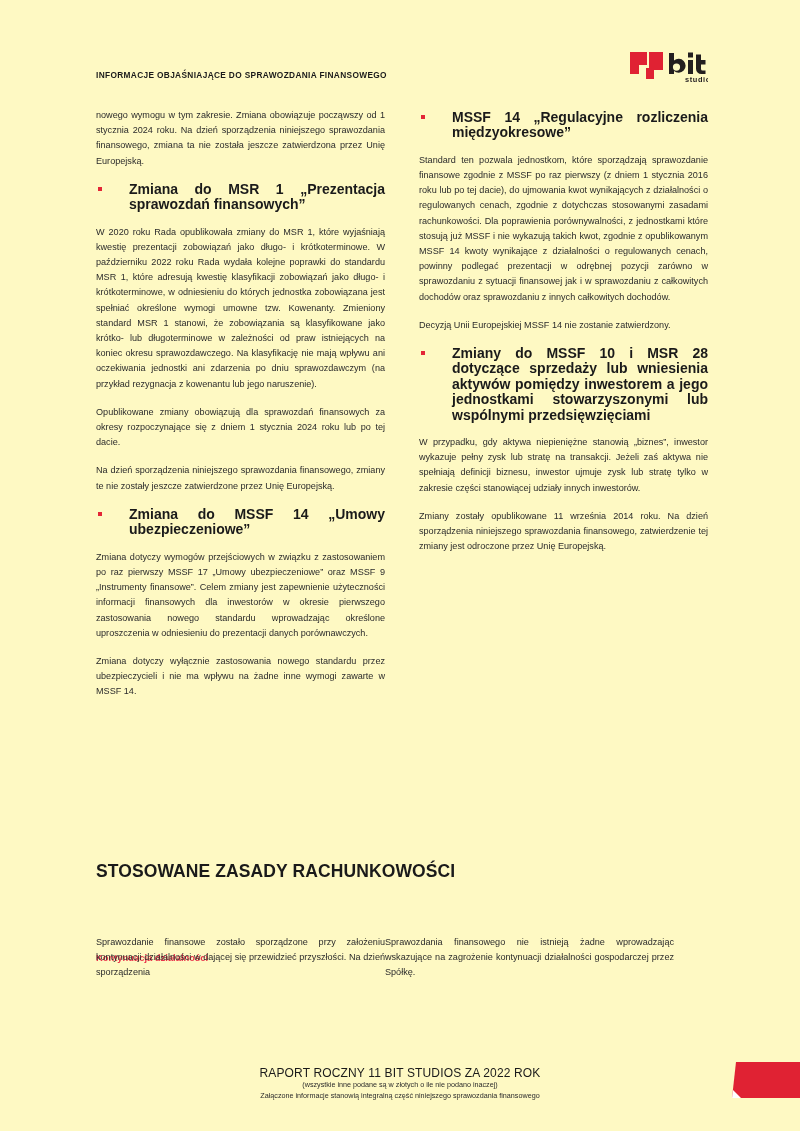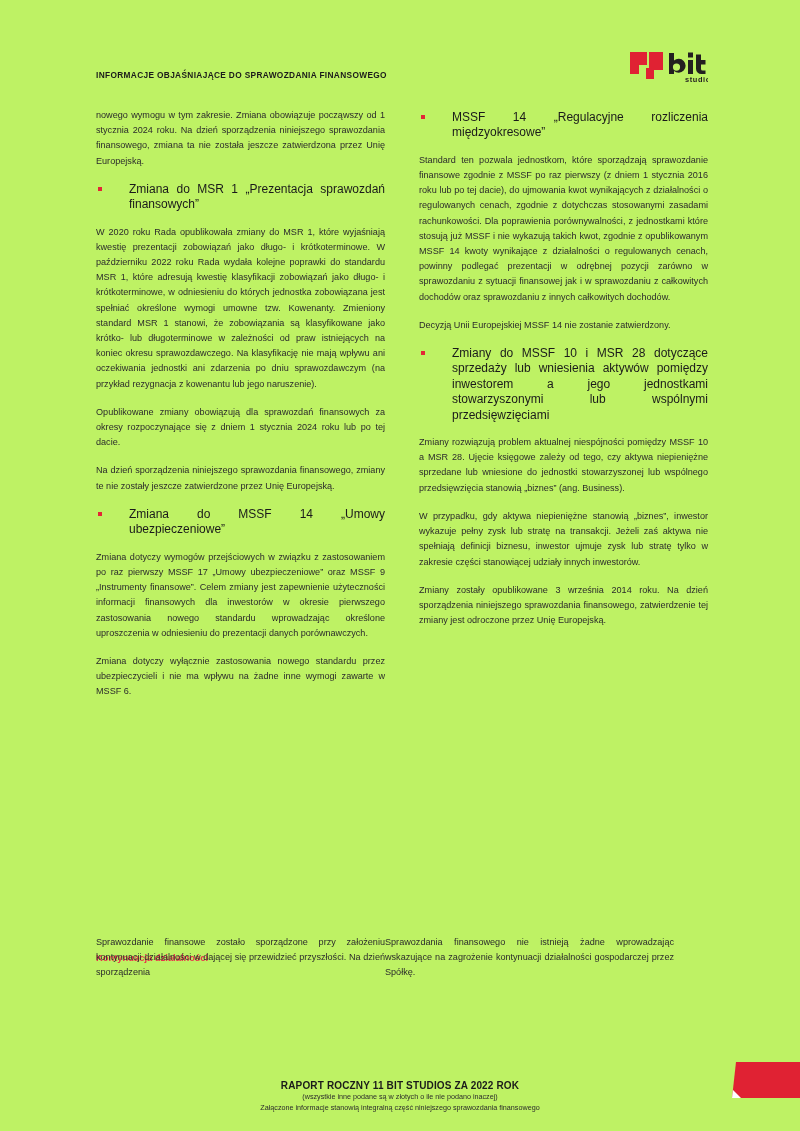--- a/index.html
+++ b/index.html
@@ -10,21 +10,21 @@
   }
   body {
     font-family: "Liberation Sans", sans-serif;
     color: #231f20;
   }
   .page {
     position: relative;
     width: 800px;
     height: 1131px;
     margin: 0 auto;
-    background: #bef264;
+    background: #fef9c3;
     overflow: hidden;
     box-sizing: border-box;
   }
 
   
   .page-header {
     position: absolute;
     left: 96px;
     top: 48px;
     width: 612px;
@@ -70,23 +70,23 @@
     color: #2b2b2b;
     hyphens: none;
   }
   p.body.last { margin-bottom: 13px; }
 
   
   .bullet-head {
     position: relative;
     margin: 2px 0 12px 0;
     padding-left: 33px;
-    font-size: 12px;
+    font-size: 14px;
     line-height: 15.4px;
-    font-weight: normal;
+    font-weight: bold;
     text-align: justify;
     color: #1a1a1a;
   }
   .bullet-head .sq {
     position: absolute;
     left: 2px;
     top: 5px;
     width: 4px;
     height: 4px;
     background: #e32636;
@@ -122,26 +122,25 @@
 
   
   .footer {
     position: absolute;
     left: 0;
     right: 0;
     top: 1068px;
     text-align: center;
   }
   .footer-line1 {
-    font-size: 10px;
-    font-weight: bold;
+    font-size: 12px;
+    font-weight: normal;
     color: #1a1a1a;
     letter-spacing: 0.15px;
     line-height: 11px;
-    margin-top: 12px;
   }
   .footer-line2,
   .footer-line3 {
     font-size: 7.2px;
     color: #2b2b2b;
     line-height: 11px;
   }
 
   .page-badge {
     position: absolute;
@@ -217,43 +216,43 @@
       <p class="body">W 2020 roku Rada opublikowała zmiany do MSR 1, które wyjaśniają kwestię prezentacji zobowiązań jako długo- i krótkoterminowe. W październiku 2022 roku Rada wydała kolejne poprawki do standardu MSR 1, które adresują kwestię klasyfikacji zobowiązań jako długo- i krótkoterminowe, w odniesieniu do których jednostka zobowiązana jest spełniać określone wymogi umowne tzw. Kowenanty. Zmieniony standard MSR 1 stanowi, że zobowiązania są klasyfikowane jako krótko- lub długoterminowe w zależności od praw istniejących na koniec okresu sprawozdawczego. Na klasyfikację nie mają wpływu ani oczekiwania jednostki ani zdarzenia po dniu sprawozdawczym (na przykład rezygnacja z kowenantu lub jego naruszenie).</p>
       <p class="body">Opublikowane zmiany obowiązują dla sprawozdań finansowych za okresy rozpoczynające się z dniem 1 stycznia 2024 roku lub po tej dacie.</p>
       <p class="body">Na dzień sporządzenia niniejszego sprawozdania finansowego, zmiany te nie zostały jeszcze zatwierdzone przez Unię Europejską.</p>
 
       <div class="bullet-head">
         <span class="sq"></span>
         <span class="txt">Zmiana do MSSF 14 „Umowy ubezpieczeniowe”</span>
       </div>
 
       <p class="body">Zmiana dotyczy wymogów przejściowych w związku z zastosowaniem po raz pierwszy MSSF 17 „Umowy ubezpieczeniowe” oraz MSSF 9 „Instrumenty finansowe”. Celem zmiany jest zapewnienie użyteczności informacji finansowych dla inwestorów w okresie pierwszego zastosowania nowego standardu wprowadzając określone uproszczenia w odniesieniu do prezentacji danych porównawczych.</p>
-      <p class="body last">Zmiana dotyczy wyłącznie zastosowania nowego standardu przez ubezpieczycieli i nie ma wpływu na żadne inne wymogi zawarte w MSSF 6.</p>
+      <p class="body last">Zmiana dotyczy wyłącznie zastosowania nowego standardu przez ubezpieczycieli i nie ma wpływu na żadne inne wymogi zawarte w MSSF 14.</p>
     </div>
 
     <div class="col">
       <div class="bullet-head">
         <span class="sq"></span>
         <span class="txt">MSSF 14 „Regulacyjne rozliczenia międzyokresowe”</span>
       </div>
 
       <p class="body">Standard ten pozwala jednostkom, które sporządzają sprawozdanie finansowe zgodnie z MSSF po raz pierwszy (z dniem 1 stycznia 2016 roku lub po tej dacie), do ujmowania kwot wynikających z działalności o regulowanych cenach, zgodnie z dotychczas stosowanymi zasadami rachunkowości. Dla poprawienia porównywalności, z jednostkami które stosują już MSSF i nie wykazują takich kwot, zgodnie z opublikowanym MSSF 14 kwoty wynikające z działalności o regulowanych cenach, powinny podlegać prezentacji w odrębnej pozycji zarówno w sprawozdaniu z sytuacji finansowej jak i w sprawozdaniu z całkowitych dochodów oraz sprawozdaniu z innych całkowitych dochodów.</p>
       <p class="body">Decyzją Unii Europejskiej MSSF 14 nie zostanie zatwierdzony.</p>
 
       <div class="bullet-head">
         <span class="sq"></span>
         <span class="txt">Zmiany do MSSF 10 i MSR 28 dotyczące sprzedaży lub wniesienia aktywów pomiędzy inwestorem a jego jednostkami stowarzyszonymi lub wspólnymi przedsięwzięciami</span>
       </div>
 
-      <p class="body">Zmiany rozwiązują problem aktualnej niespójności pomiędzy MSSF 10 a MSR 28. Ujęcie księgowe zależy od tego, czy aktywa niepieniężne sprzedane lub wniesione do jednostki stowarzyszonej lub wspólnego przedsięwzięcia stanowią „biznes” (ang. Business).</p>
       <p class="body">W przypadku, gdy aktywa niepieniężne stanowią „biznes”, inwestor wykazuje pełny zysk lub stratę na transakcji. Jeżeli zaś aktywa nie spełniają definicji biznesu, inwestor ujmuje zysk lub stratę tylko w zakresie części stanowiącej udziały innych inwestorów.</p>
-      <p class="body last">Zmiany zostały opublikowane 3 września 2014 roku. Na dzień sporządzenia niniejszego sprawozdania finansowego, zatwierdzenie tej zmiany jest odroczone przez Unię Europejską.</p>
-    </div>
-  </div>
-
+      <p class="body last">Zmiany zostały opublikowane 11 września 2014 roku. Na dzień sporządzenia niniejszego sprawozdania finansowego, zatwierdzenie tej zmiany jest odroczone przez Unię Europejską.</p>
+    </div>
+  </div>
+
+  <div class="section-title">STOSOWANE ZASADY RACHUNKOWOŚCI</div>
   <div class="sub-title">Kontynuacja działalności</div>
 
   <div class="bottom-columns">
     <div class="col">
       <p class="body">Sprawozdanie finansowe zostało sporządzone przy założeniu kontynuacji działalności w dającej się przewidzieć przyszłości. Na dzień sporządzenia</p>
     </div>
     <div class="col">
       <p class="body">Sprawozdania finansowego nie istnieją żadne wprowadzając wskazujące na zagrożenie kontynuacji działalności gospodarczej przez Spółkę.</p>
     </div>
   </div>

